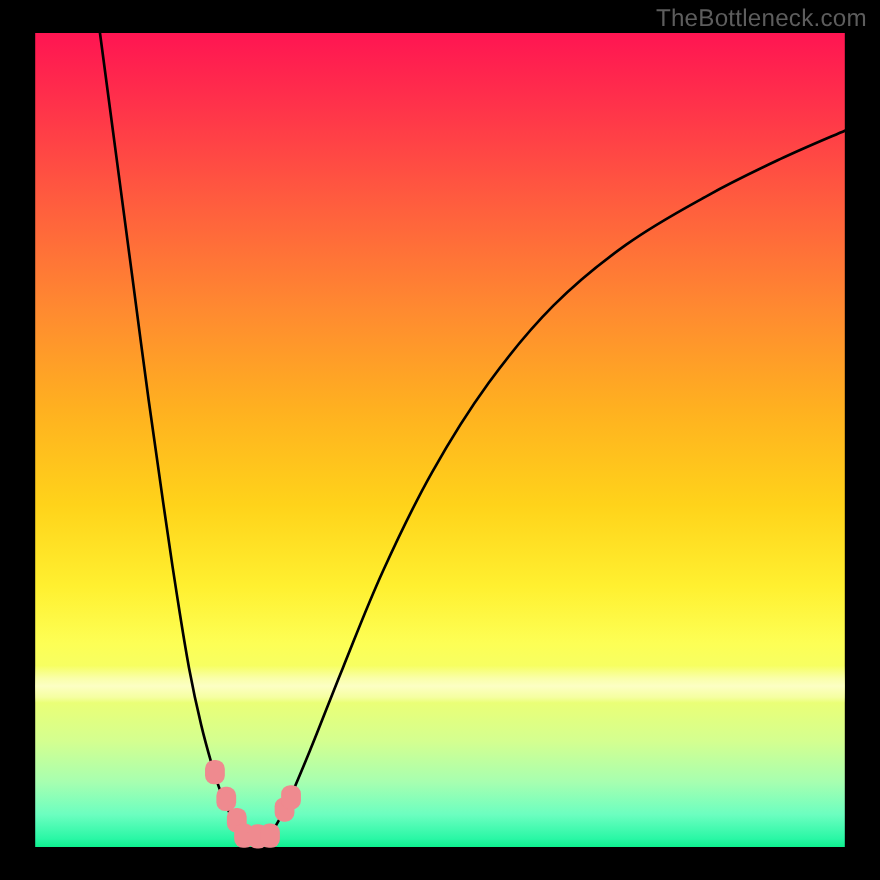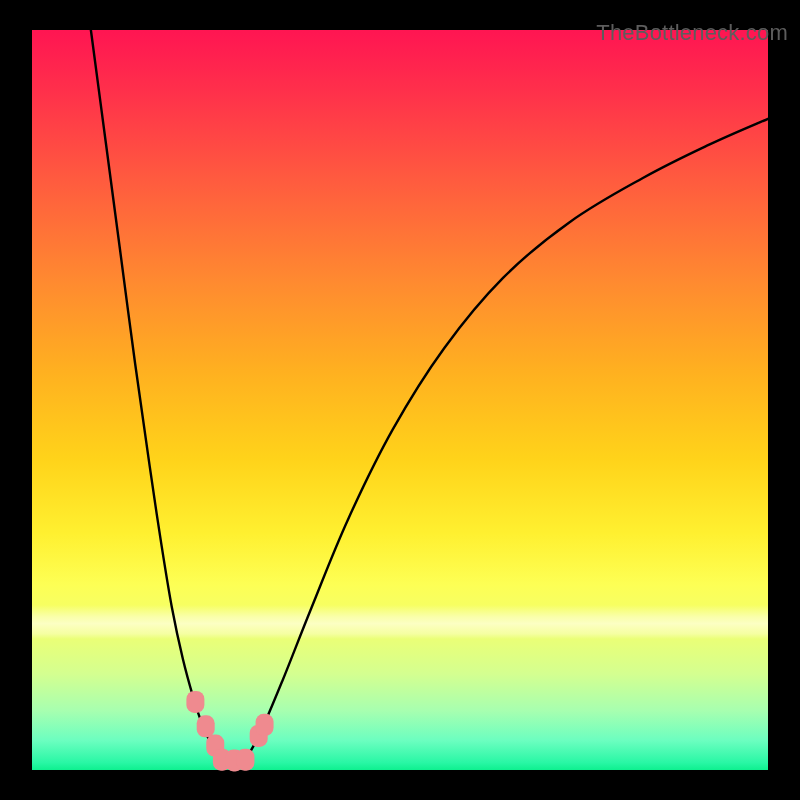--- a/index.html
+++ b/index.html
@@ -12,21 +12,21 @@
     font-family: Arial, Helvetica, sans-serif;
   }
   .frame {
     position: relative;
     width: 800px;
     height: 800px;
     background: #000;
   }
   .watermark {
     position: absolute;
-    top: 20px;
+    top: 4px;
     right: 12px;
     color: #5d5d5d;
     font-size: 22px;
     font-weight: 400;
     letter-spacing: 0.2px;
     z-index: 10;
   }
   .plot-area {
     position: absolute;
     left: 32px;

